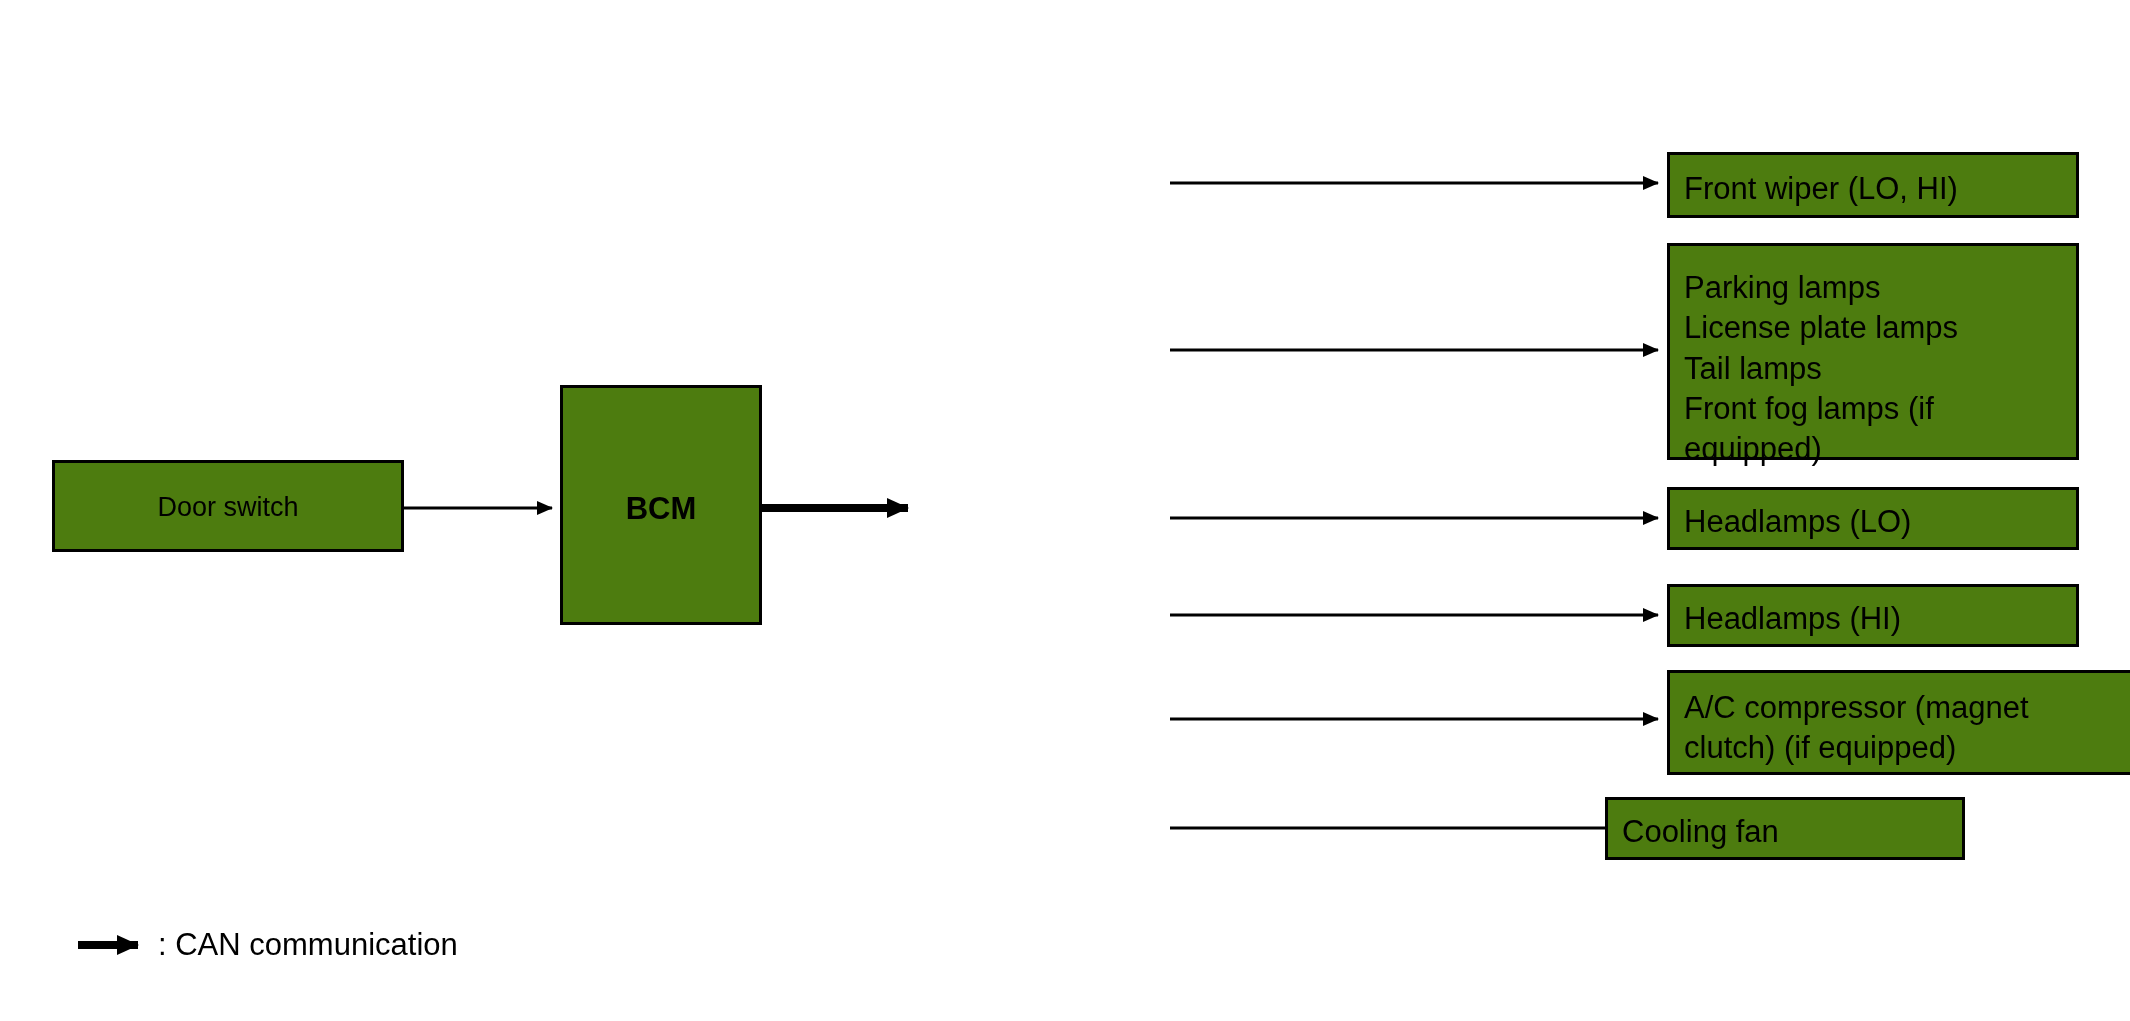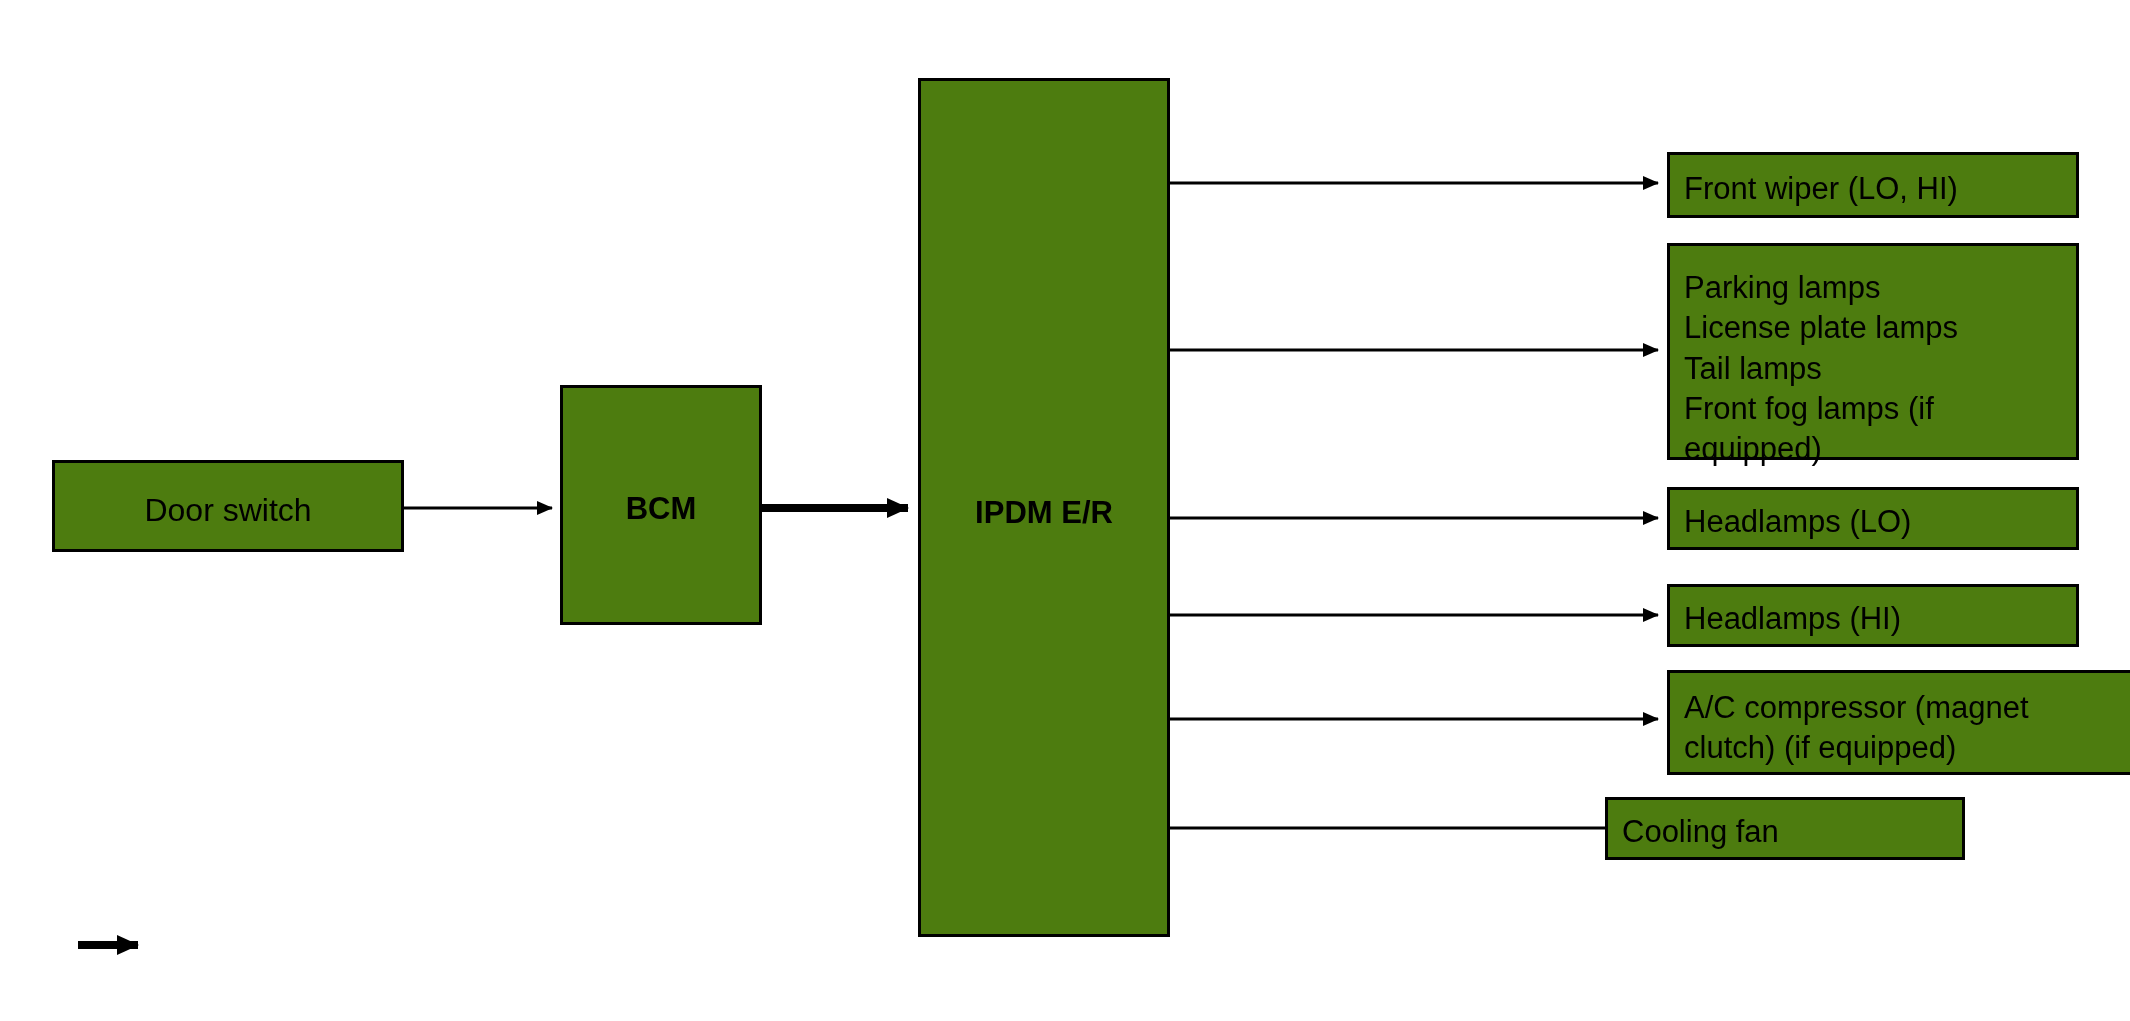--- a/index.html
+++ b/index.html
@@ -39,21 +39,21 @@
   .label-left {
     font-size: 31px;
     font-weight: normal;
   }
   
   .label-center-normal {
     left: 0;
     right: 0;
     text-align: center;
     font-weight: normal;
-    font-size: 32px;
+    font-size: 27px;
   }
   svg.connectors {
     position: absolute;
     left: 0;
     top: 0;
     width: 2130px;
     height: 1021px;
     pointer-events: none;
   }
   .legend-text {
@@ -92,23 +92,20 @@
   </svg>
 
   <div class="node-box" style="left:52px; top:460px; width:352px; height:92px;">
     <div class="node-label label-center-normal" style="top:27px;">Door switch</div>
   </div>
 
   <div class="node-box" style="left:560px; top:385px; width:202px; height:240px;">
     <div class="node-label label-center" style="top:101px;">BCM</div>
   </div>
 
-  <div class="node-box" style="left:918px; top:78px; width:252px; height:859px;">
-    <div class="node-label label-center" style="top:412px;">IPDM E/R</div>
-  </div>
 
   <div class="node-box" style="left:1667px; top:152px; width:412px; height:66px;">
     <div class="node-label label-left" style="left:14px; top:14px;">Front wiper (LO, HI)</div>
   </div>
 
   <div class="node-box" style="left:1667px; top:243px; width:412px; height:217px;">
     <div class="node-label label-left" style="left:14px; top:22px;">Parking lamps
 License plate lamps
 Tail lamps
 Front fog lamps (if equipped)</div>
@@ -124,14 +121,15 @@
 
   <div class="node-box" style="left:1667px; top:670px; width:496px; height:105px;">
     <div class="node-label label-left" style="left:14px; top:15px;">A/C compressor (magnet
 clutch) (if equipped)</div>
   </div>
 
   <div class="node-box" style="left:1605px; top:797px; width:360px; height:63px;">
     <div class="node-label label-left" style="left:14px; top:12px;">Cooling fan</div>
   </div>
 
+  <div class="legend-text" style="left:158px; top:927px;">: CAN communication</div>
 
 </div>
 
 </body></html>

